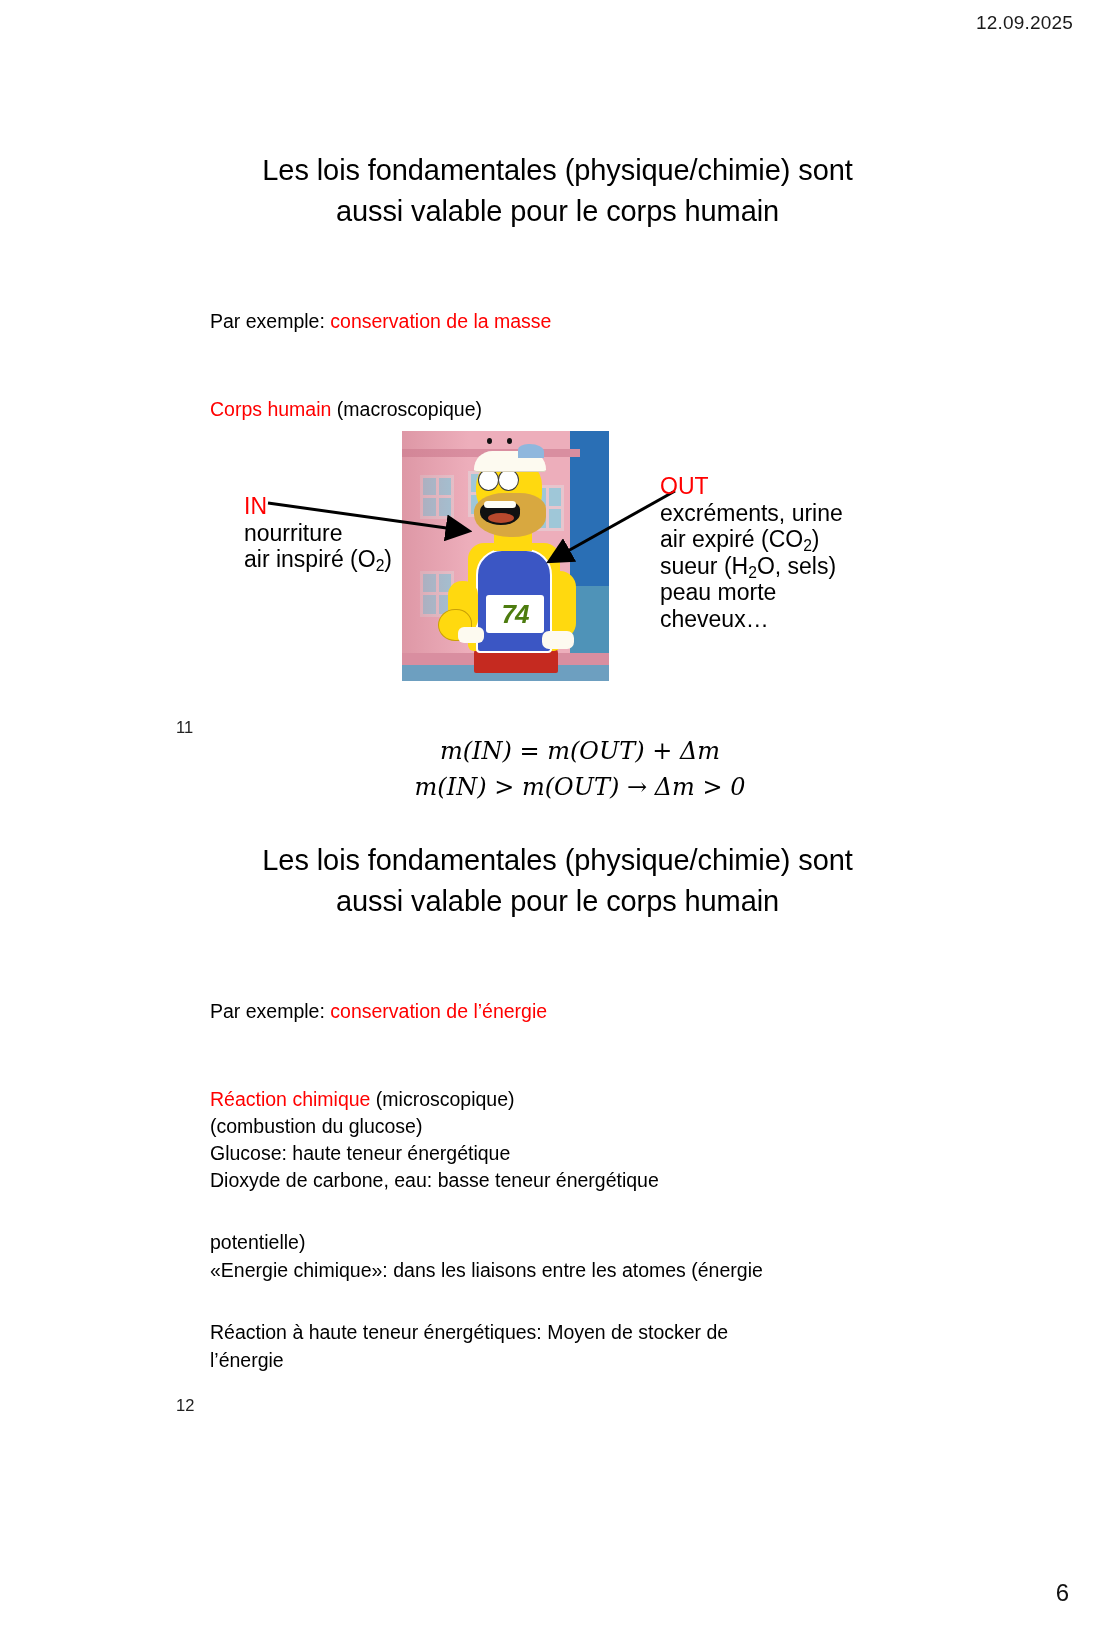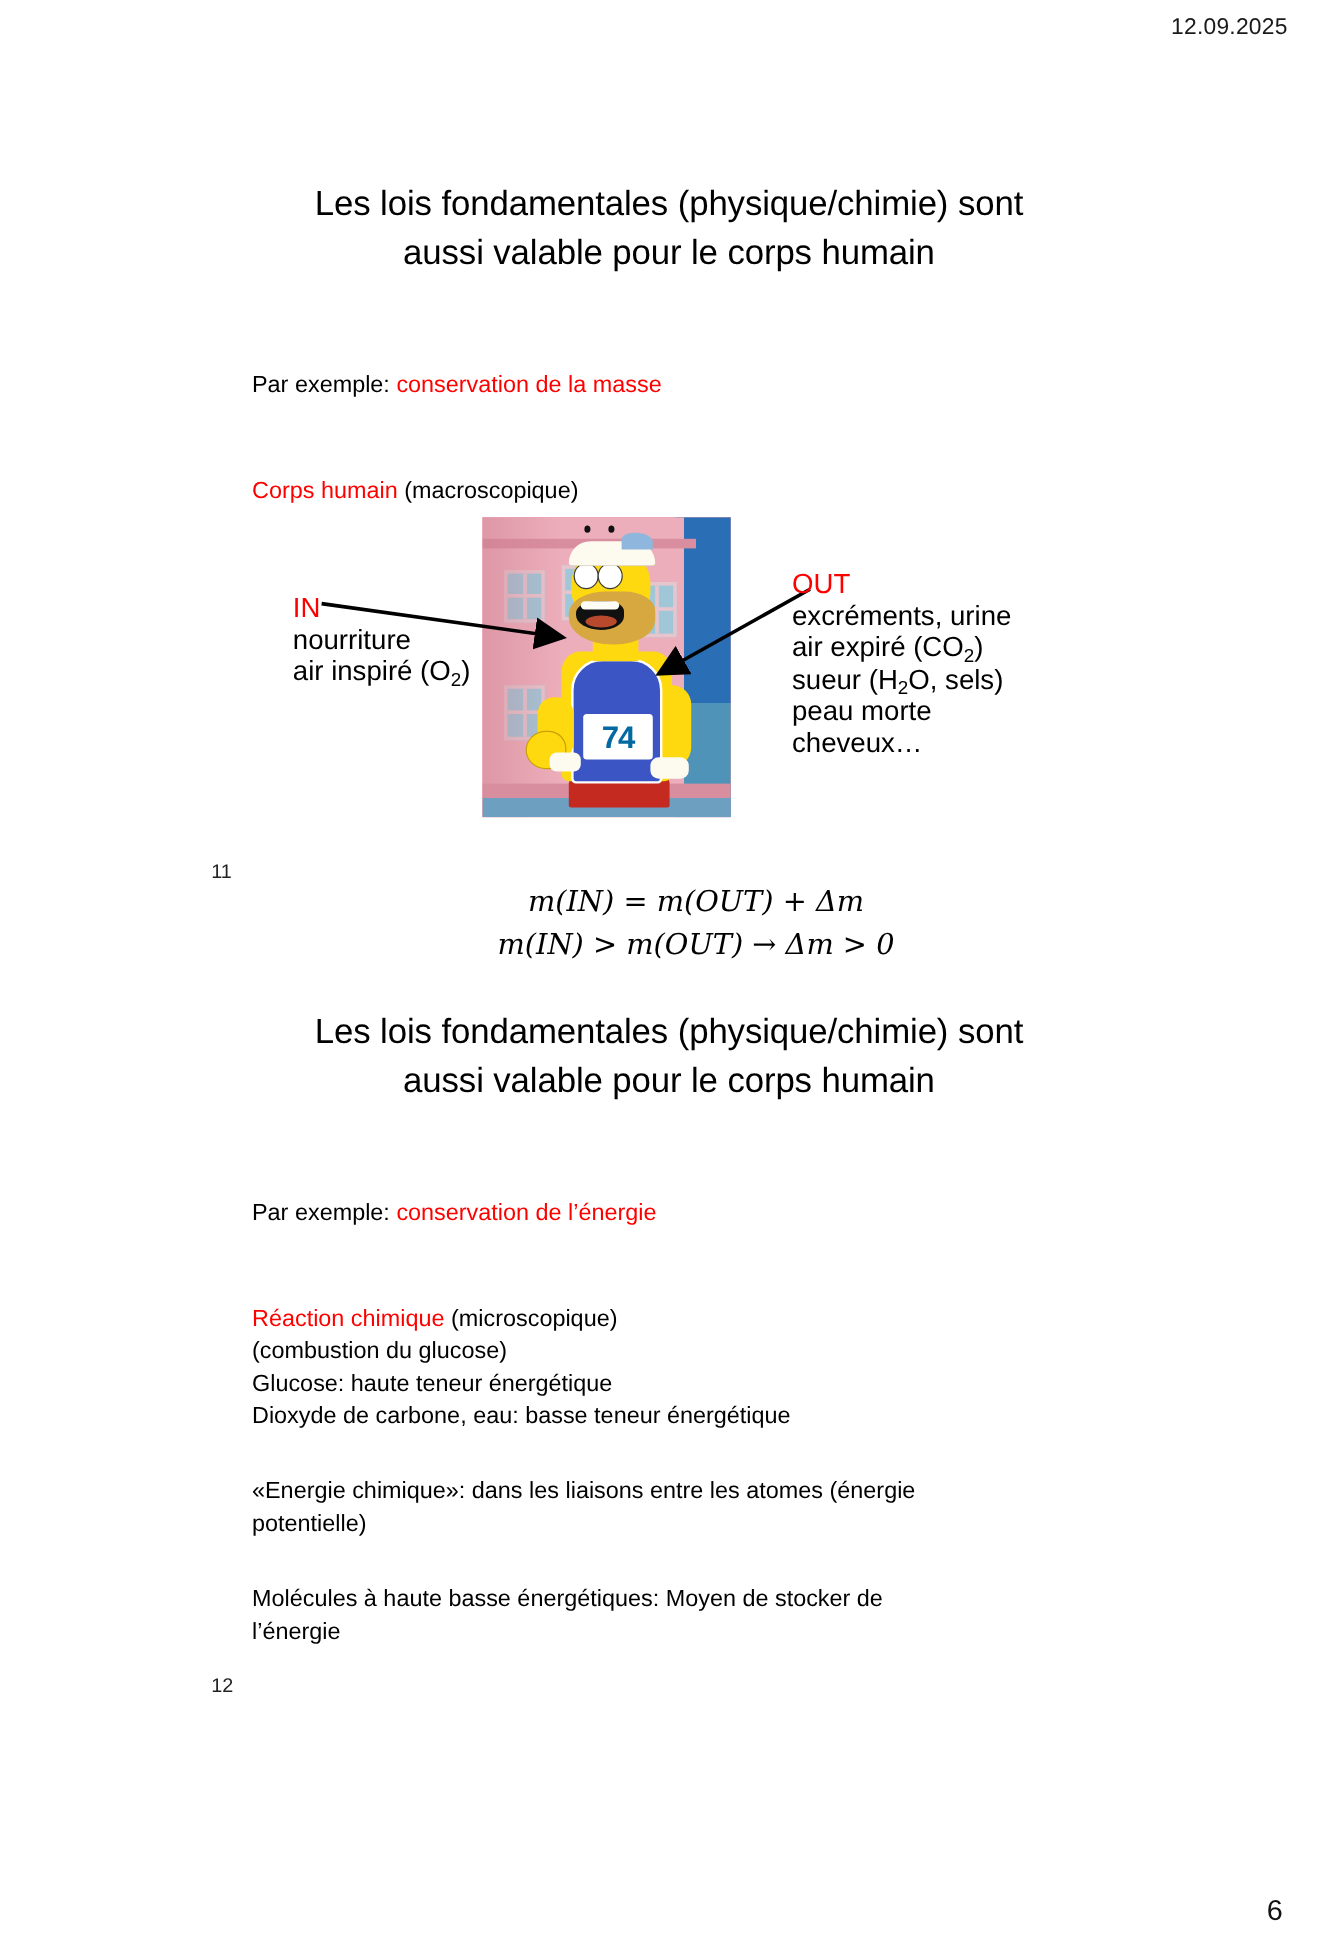--- a/index.html
+++ b/index.html
@@ -177,22 +177,22 @@
     background: #3b56c4; border-radius: 26px 26px 4px 4px;
     border: 2px solid #ffffff; box-sizing: border-box;
   }
   .h-bib {
     position: absolute; left: 84px; top: 164px; width: 58px; height: 38px;
     background: #ffffff; border-radius: 3px;
     display: flex; align-items: center; justify-content: center;
   }
   .h-bib span {
     font-family: "Liberation Sans", sans-serif;
-    font-weight: bold; font-size: 26px; color: #0369a1;
-    letter-spacing: -1px;
+    font-weight: bold; font-size: 26px; color: #4d7c0f;
+    font-style: italic; letter-spacing: -1px;
   }
   .h-arm-l {
     position: absolute; left: 46px; top: 150px; width: 30px; height: 52px;
     background: #ffd90f; border-radius: 14px;
   }
   .h-fist {
     position: absolute; left: 36px; top: 178px; width: 34px; height: 32px;
     background: #ffd90f; border-radius: 50% 45% 45% 50%;
     border: 1.5px solid #c99f06; box-sizing: border-box;
   }
@@ -385,28 +385,28 @@
       </div>
 
 
       <div class="line">(combustion du glucose)</div>
       <div class="line">Glucose: haute teneur énergétique</div>
       <div class="line">Dioxyde de carbone, eau: basse teneur énergétique</div>
 
       <div class="gap-md"></div>
 
       <div class="para">
+        <div>potentielle)</div>
         <div>«Energie chimique»: dans les liaisons entre les atomes (énergie</div>
-        <div>potentielle)</div>
       </div>
 
       <div class="gap-md"></div>
 
       <div class="para">
-        <div>Molécules à haute basse énergétiques: Moyen de stocker de</div>
+        <div>Réaction à haute teneur énergétiques: Moyen de stocker de</div>
         <div>l’énergie</div>
       </div>
     </div>
   </div>
 
   <div class="page-num" id="pg-12">12</div>
 
   <div class="footer-num">6</div>
 </div>
 

